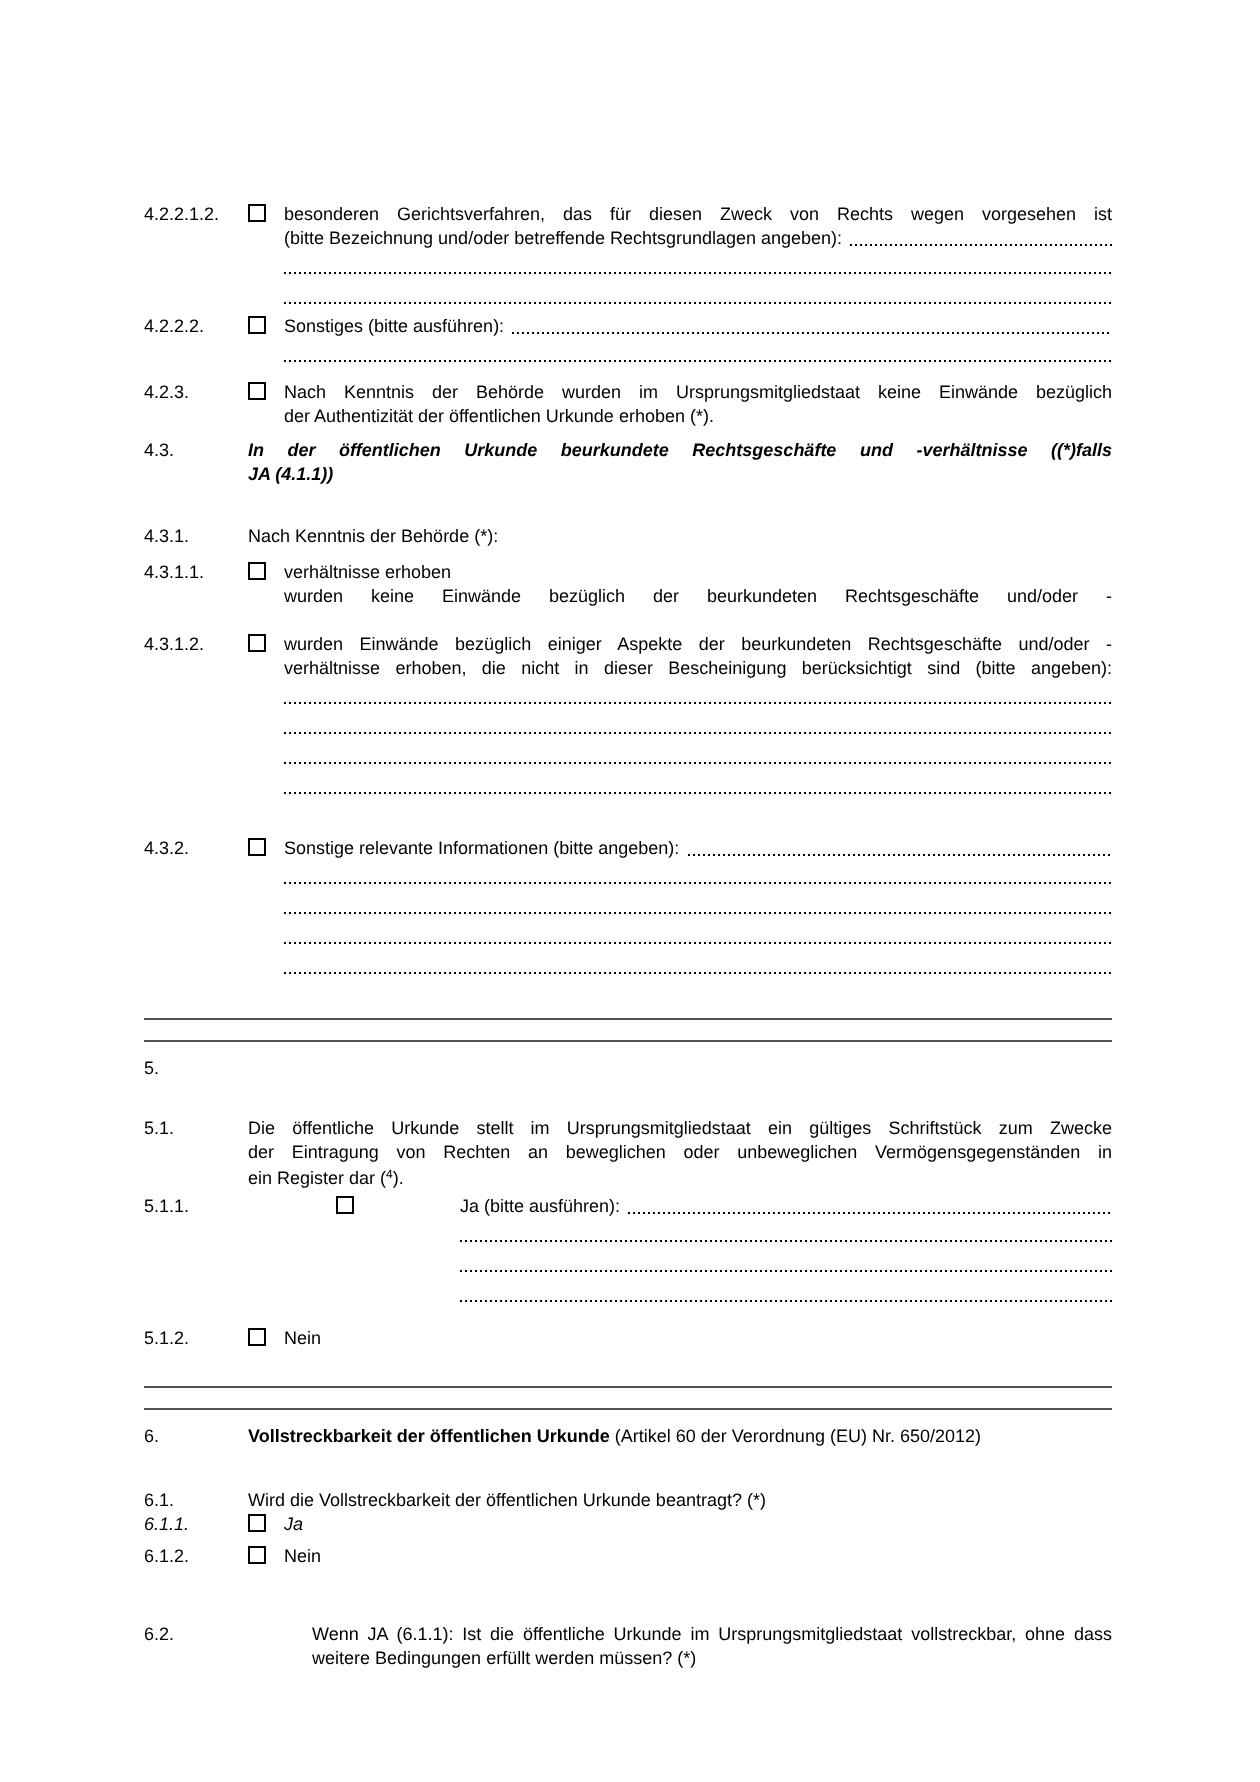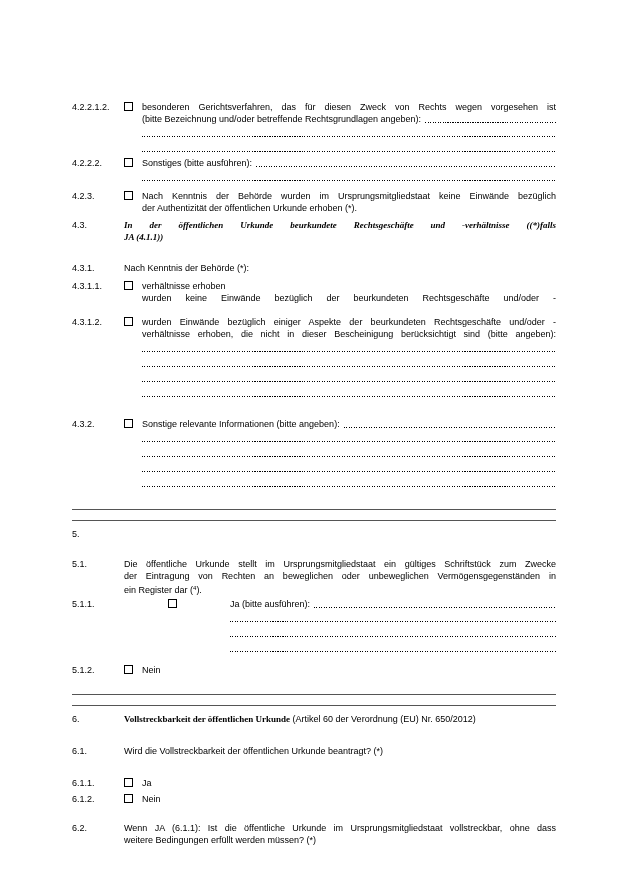--- a/index.html
+++ b/index.html
@@ -32,21 +32,21 @@
     background-size:auto 1px;
     background-position:0 calc(100% - 2px);
   }
   .dotline{
     height:15px;
     background-image:repeating-linear-gradient(to right,#000 0,#000 1px,transparent 1px,transparent 2.5px);
     background-repeat:repeat-x;
     background-size:auto 1px;
     background-position:0 calc(100% - 3px);
   }
-  .b{font-weight:bold;font-family:Liberation Serif, serif;}
+  .b{font-weight:bold;}
   .i{font-style:italic;}
   .sup{font-size:6px;vertical-align:3px;}
   .separator{width:100%;}
   .rule{height:1px;background:var(--rule,#555);}
   .rule + .rule{margin-top:10px;}
 
   
   [data-row="4-2-2-2"]{margin-top:2px;}
   [data-row="4-2-3"]{margin-top:6px;}
   [data-row="4-3"]{margin-top:5px;}
@@ -55,23 +55,23 @@
   [data-row="4-3-1-2"]{margin-top:12px;}
   [data-row="4-3-2"]{margin-top:18px;}
   [data-row="sep-1"]{margin-top:19px;}
   [data-row="5"]{margin-top:7px;}
   [data-row="5-1"]{margin-top:18px;}
   [data-row="5-1-1"]{margin-top:2px;gap:44px;}
   [data-row="5-1-2"]{margin-top:9px;}
   [data-row="sep-2"]{margin-top:18px;}
   [data-row="6"]{margin-top:7px;}
   [data-row="6-1"]{margin-top:20px;}
-  [data-row="6-1-1"]{margin-top:20px;}
+  [data-row="6-1-1"]{margin-top:0;font-style:italic;}
   [data-row="6-1-2"]{margin-top:4px;}
-  [data-row="6-2"]{margin-top:17px;}
+  [data-row="6-2"]{margin-top:27px;gap:32px;}
 </style>
 </head>
 <body>
 
 <div class="page">
   <div class="rows">
       <div class="row" data-row="4-2-2-1-2">
         <div class="num">4.2.2.1.2.</div>
         <div class="cbcol">
           <span class="checkbox"></span>

